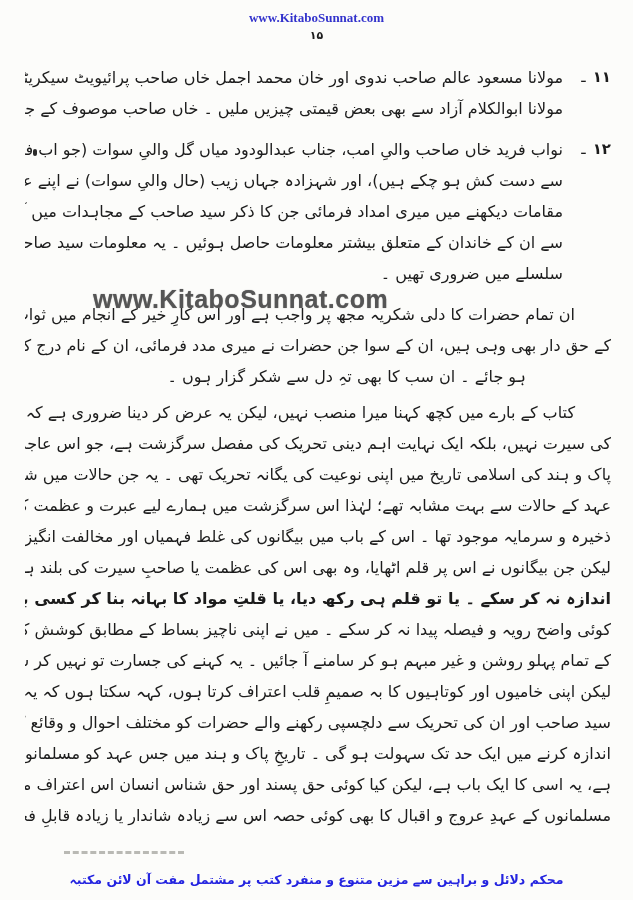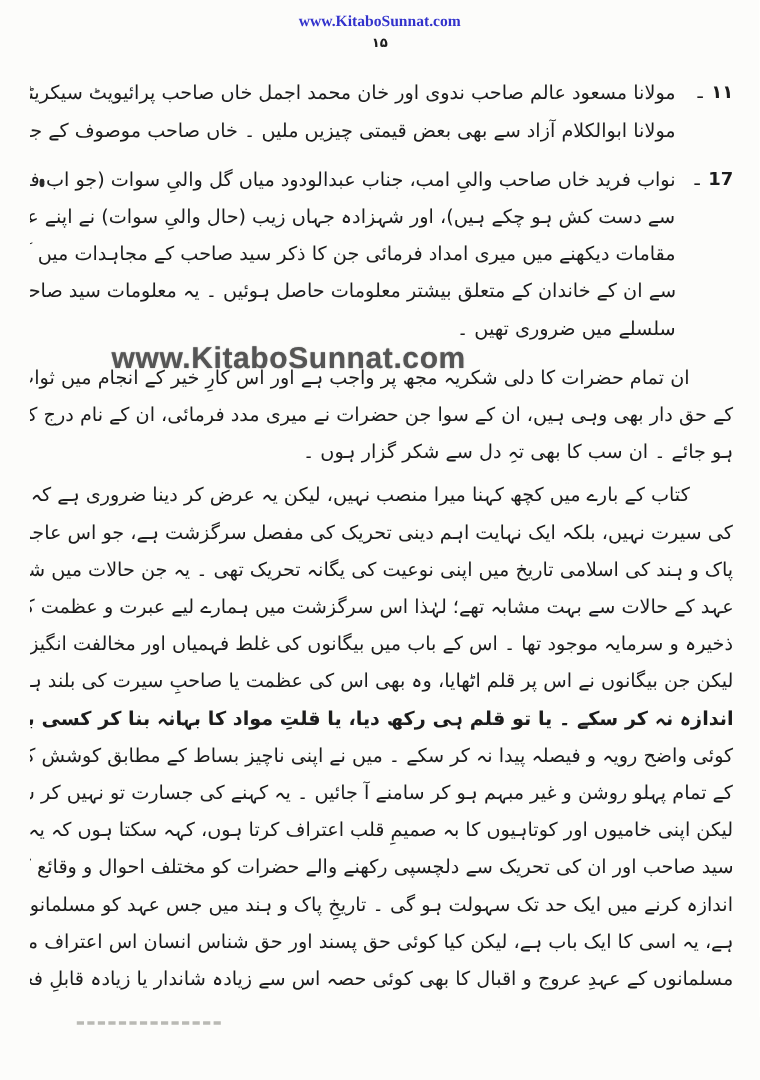--- a/index.html
+++ b/index.html
@@ -53,21 +53,21 @@
   }
   .num-col .dash{font-weight:normal;}
   .item-lines{flex:1 1 auto;min-width:0;}
   .line{
     text-align:justify;
     text-align-last:justify;
     white-space:nowrap;
     overflow:hidden;
   }
   .line.end{text-align:right;text-align-last:right;}
-  .line.offset{}
+  .line.offset{margin-right:85px;}
   .line.indent{text-indent:36px;}
   .line.dense{
     font-weight:bold;
     letter-spacing:-0.4px;
     filter:blur(0.2px);
   }
   .para{margin-top:5px;}
   
   .watermark{
     position:absolute;
@@ -125,21 +125,21 @@
         <span class="dash">ـ</span>
       </div>
       <div class="item-lines">
         <div class="line">مولانا مسعود عالم صاحب ندوی اور خان محمد اجمل خاں صاحب پرائیویٹ سیکریٹری حضرت</div>
         <div class="line">مولانا ابوالکلام آزاد سے بھی بعض قیمتی چیزیں ملیں ۔ خاں صاحب موصوف کے جد امجد خاں الٰہ داد خاں</div>
       </div>
     </div>
 
     <div class="list-item">
       <div class="num-col">
-        <span>17</span>
+        <span>۱۲</span>
         <span class="dash">ـ</span>
       </div>
       <div class="item-lines">
         <div class="line">نواب فرید خاں صاحب والیِ امب، جناب عبدالودود میاں گل والیِ سوات (جو اب فرمانروائی</div>
         <div class="line">سے دست کش ہو چکے ہیں)، اور شہزادہ جہاں زیب (حال والیِ سوات) نے اپنے علاقوں کے وہ</div>
         <div class="line">مقامات دیکھنے میں میری امداد فرمائی جن کا ذکر سید صاحب کے مجاہدات میں آیا ہے، والیِ امب</div>
         <div class="line">سے ان کے خاندان کے متعلق بیشتر معلومات حاصل ہوئیں ۔ یہ معلومات سید صاحب کی سیرت کے</div>
         <div class="line end">سلسلے میں ضروری تھیں ۔</div>
       </div>
     </div>
@@ -167,14 +167,15 @@
       <div class="line end">مسلمانوں کے عہدِ عروج و اقبال کا بھی کوئی حصہ اس سے زیادہ شاندار یا زیادہ قابلِ فخر نہیں ہو سکتا؟</div>
     </div>
 
   </div>
 
   <div class="watermark">www.KitaboSunnat.com</div>
 
   <span class="artifact-dot"></span>
   <span class="artifact-dashes"></span>
 
+  <div class="site-footer">محکم دلائل و براہین سے مزین متنوع و منفرد کتب پر مشتمل مفت آن لائن مکتبہ</div>
 
 </div>
 
 </body></html>

